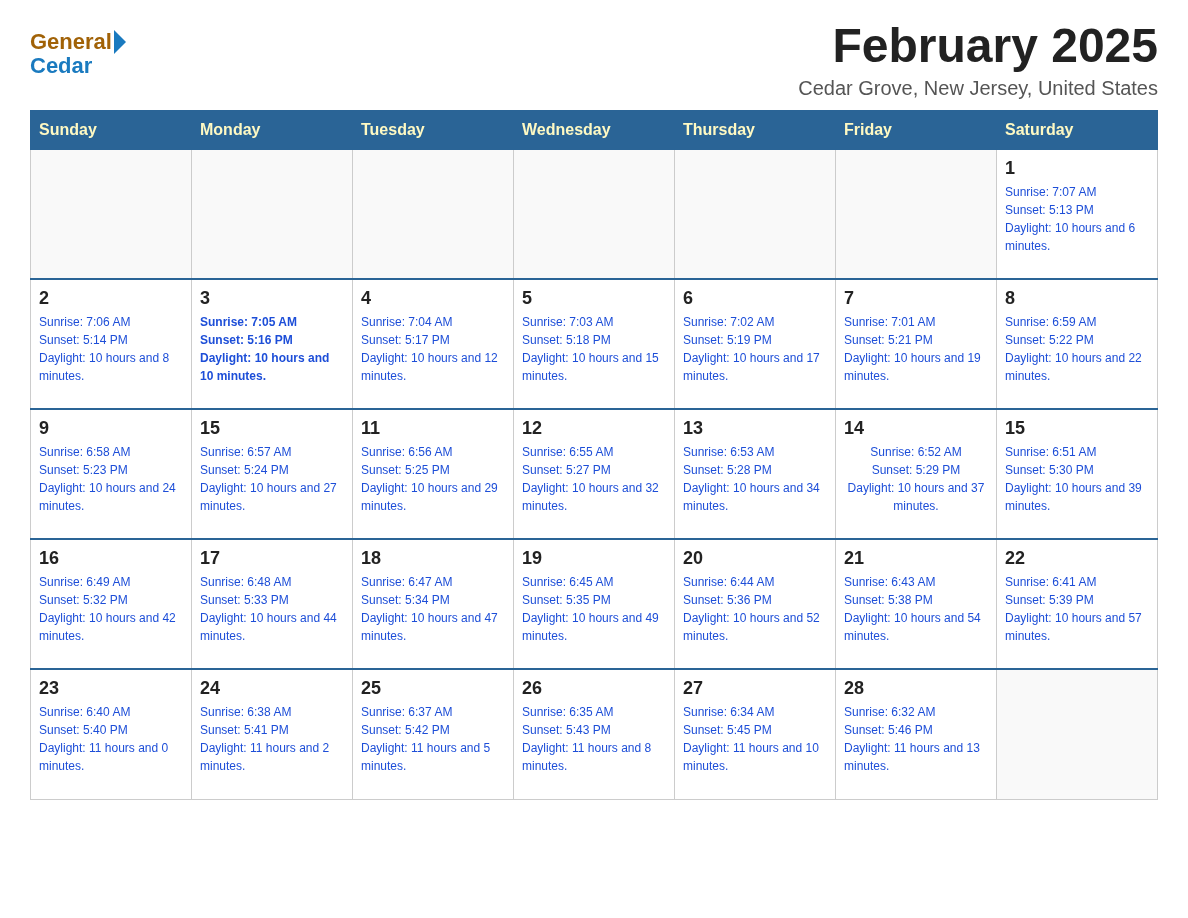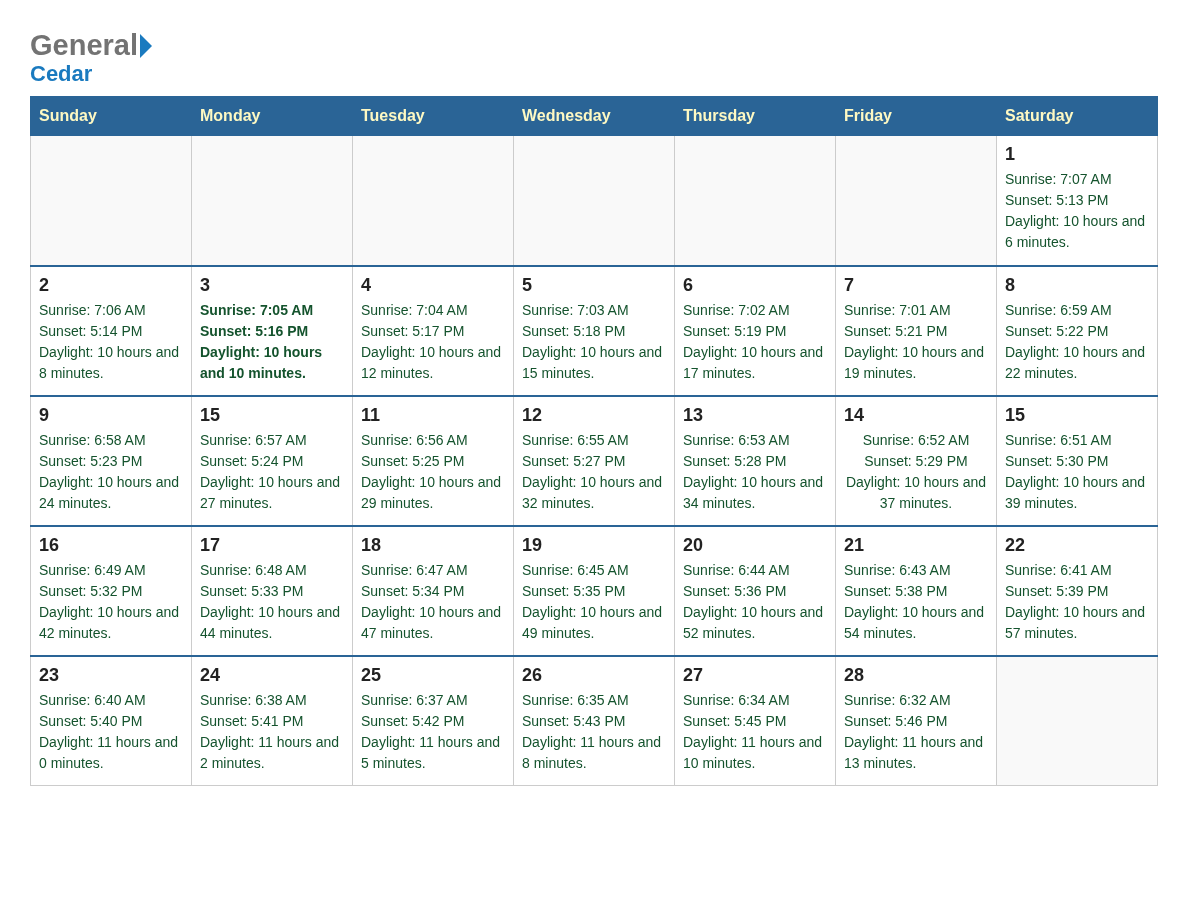--- a/index.html
+++ b/index.html
@@ -17,23 +17,23 @@
       align-items: flex-start;
       margin-bottom: 10px;
     }
     .logo {
       display: flex;
       align-items: center;
       gap: 0;
       margin-top: 10px;
     }
     .logo-general {
-      font-size: 29px;
-      font-weight: bold;
-      color: #737373;
+      font-size: 22px;
+      font-weight: bold;
+      color: #a16207;
       font-family: Arial, sans-serif;
     }
     .logo-blue-part {
       font-size: 22px;
       font-weight: bold;
       color: #1a7abf;
       font-family: Arial, sans-serif;
     }
     .logo-triangle {
       width: 0;
@@ -87,22 +87,22 @@
       width: 14.28%;
       height: 130px;
     }
     .day-number {
       font-size: 18px;
       font-weight: bold;
       color: #222;
       margin-bottom: 4px;
     }
     .day-info {
-      font-size: 14px;
-      color: #14532d;
+      font-size: 12px;
+      color: #1d4ed8;
       line-height: 1.5;
     }
     .empty-cell {
       background: #f9f9f9;
     }
     .row-divider td {
       border-top: 2px solid #2a6496;
     }
   </style>
 </head>
@@ -113,20 +113,24 @@
     <div class="logo-text-block">
       <div class="logo-line1">
         <span class="logo-general">General</span>
         <span class="logo-triangle"></span>
       </div>
       <div>
         <span class="logo-blue-part">Cedar</span>
       </div>
     </div>
   </div>
+  <div class="title-block">
+    <div class="calendar-title">February 2025</div>
+    <div class="calendar-subtitle">Cedar Grove, New Jersey, United States</div>
+  </div>
 </div>
 
 <table class="calendar-table">
   <thead>
     <tr>
     <th>Sunday</th>
         <th>Monday</th>
         <th>Tuesday</th>
         <th>Wednesday</th>
         <th>Thursday</th>

